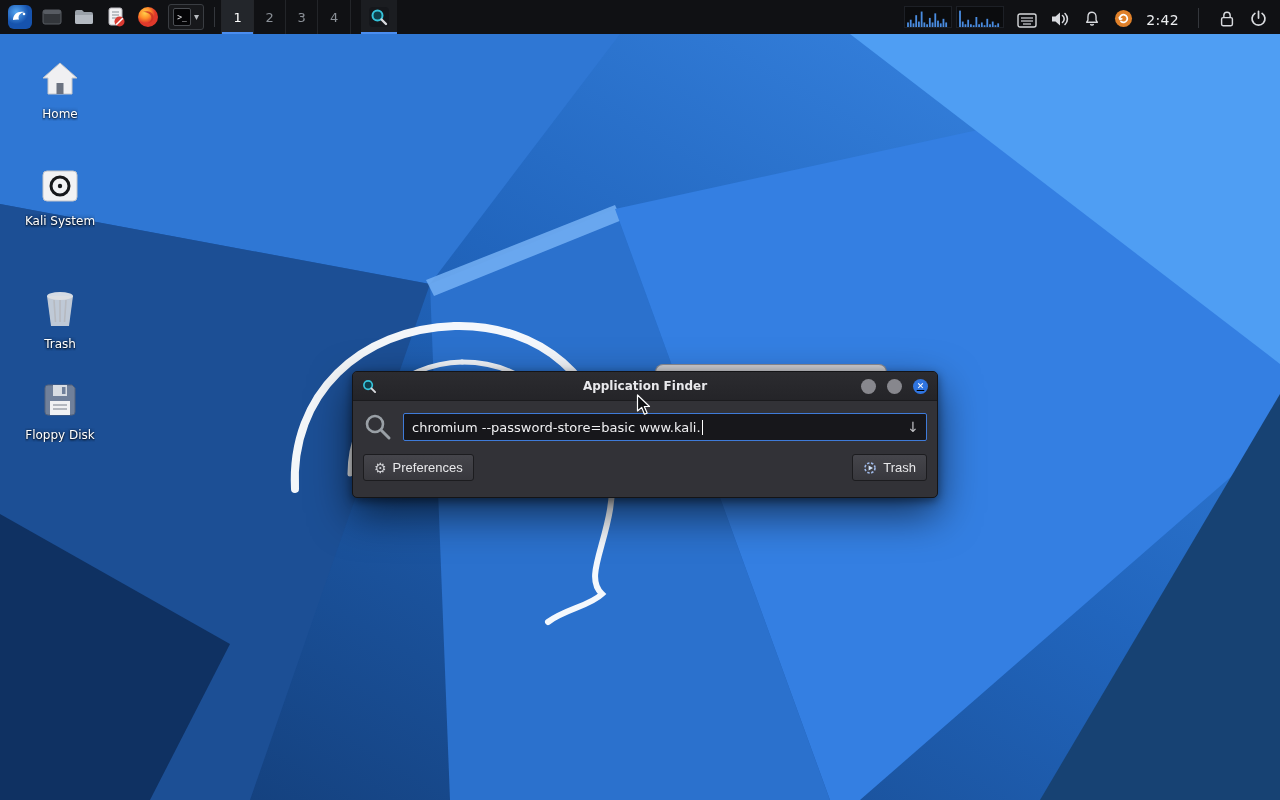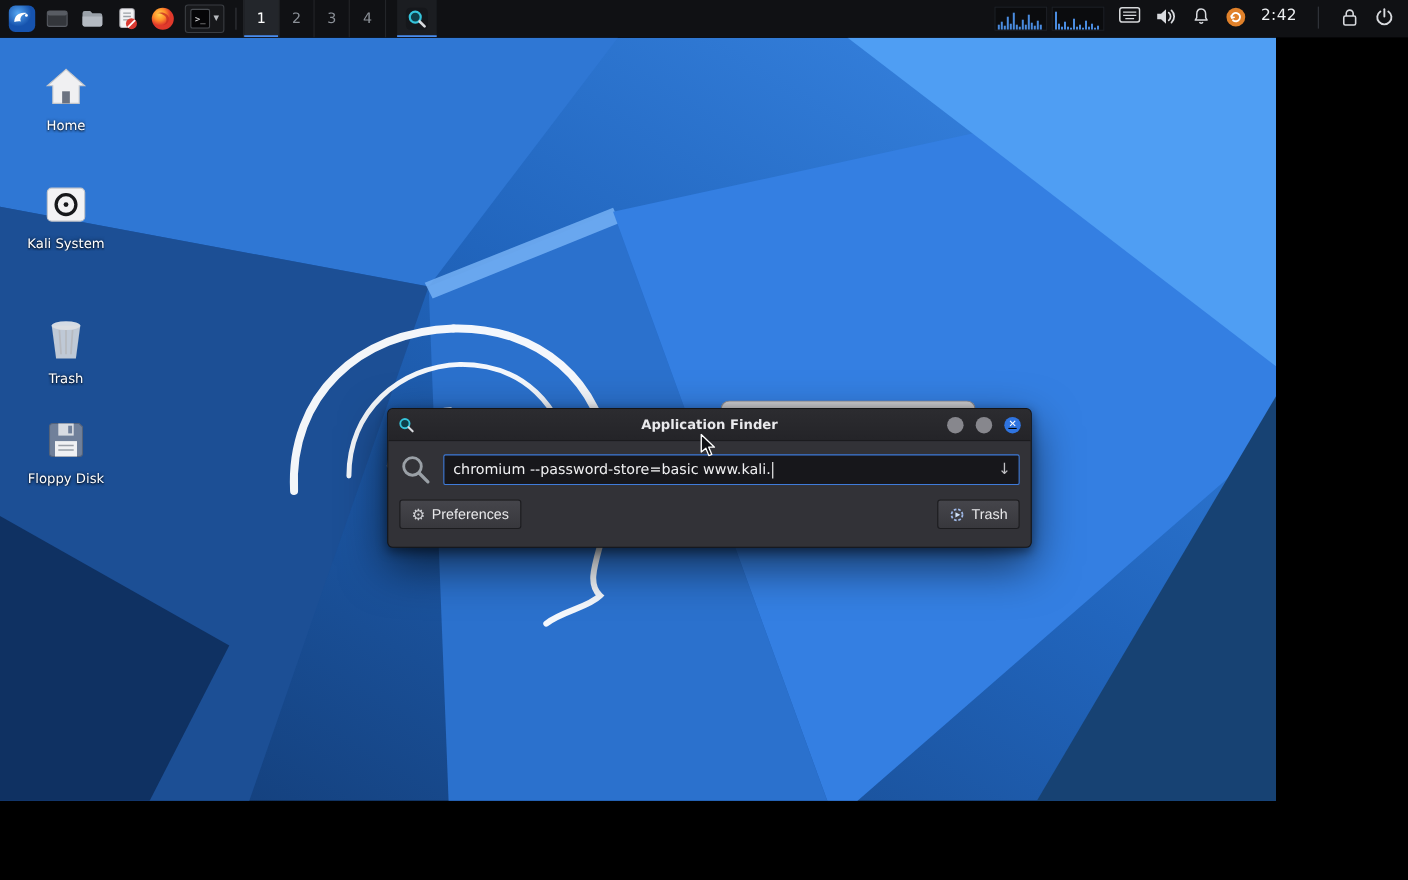--- a/index.html
+++ b/index.html
@@ -24,27 +24,27 @@
   .ws-btn:last-child { border-right:none; }
   .ws-btn.active { color:#ffffff; background:#23262b; box-shadow:inset 0 -2px 0 #4a8df0; }
   .task-btn { width:36px; height:34px; box-shadow:inset 0 -2px 0 #4a8df0; background:#1b1d21; margin-left:10px; }
   .term-combo {
     display:flex; align-items:center; gap:3px; height:26px; margin:0 4px;
     border:1px solid #3a3d42; background:#17181b; border-radius:3px; padding:0 4px;
   }
   .term-ico { width:18px; height:18px; background:#050507; border:1px solid #4a4d52; border-radius:2px;
     color:#e8e8ea; font-family:"DejaVu Sans Mono", monospace; font-size:8px; display:flex; align-items:center; justify-content:center; }
   .chev { color:#b9bcc0; font-size:10px; line-height:1; }
-  .p-right { margin-left:auto; display:flex; align-items:flex-start; gap:13px; padding-right:8px; }
+  .p-right { margin-left:auto; display:flex; align-items:flex-end; gap:13px; padding-right:8px; }
   .graphs { display:flex; gap:4px; align-items:flex-end; }
   .graph { background:#0b0c0e; border:1px solid #1d2averaging; border:1px solid #1d2026; }
   .clock { font-size:14px; color:#eceef0; letter-spacing:.3px; }
 
   
-  .desktop { position:absolute; top:34px; left:0; width:1160px; height:766px; overflow:hidden; }
+  .desktop { position:absolute; top:34px; left:0; width:1280px; height:766px; overflow:hidden; }
   .wallpaper { position:absolute; inset:0; }
 
   .dicon {
     position:absolute; left:16px; width:88px; height:86px;
     display:flex; flex-direction:column; align-items:center; gap:7px;
     cursor:default;
   }
   .dicon .glyph { width:42px; height:42px; display:flex; align-items:center; justify-content:center; }
   .dicon .dlabel {
     max-width:86px; font-size:12px; color:#ffffff; text-align:center;

